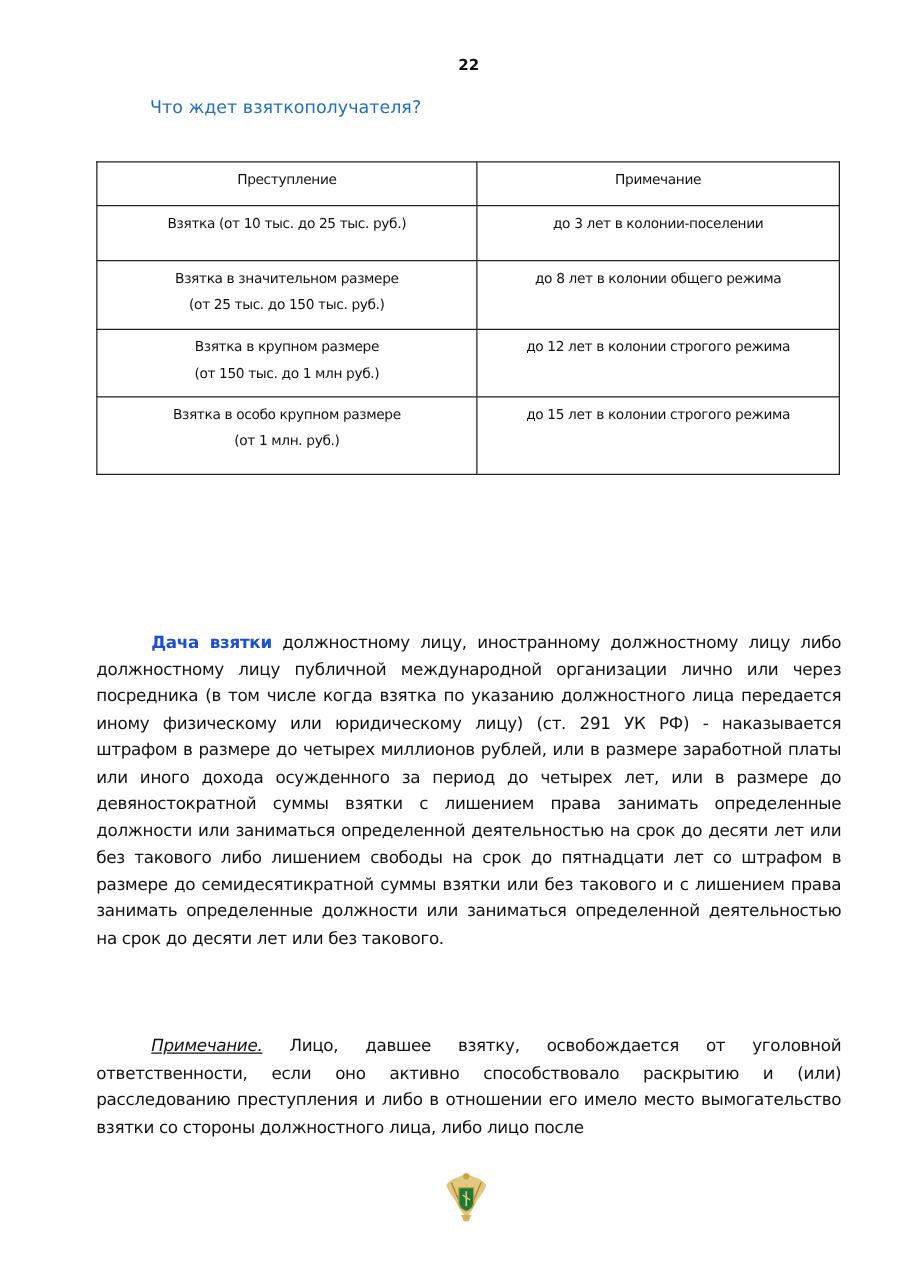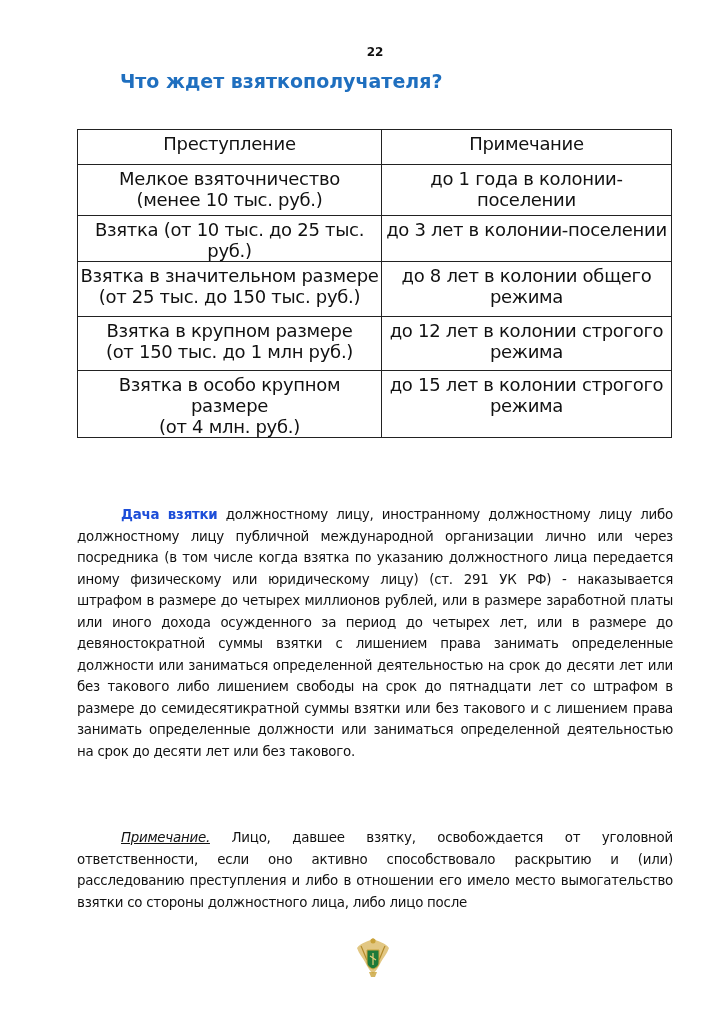--- a/index.html
+++ b/index.html
@@ -5,26 +5,26 @@
     html, body { margin: 0; padding: 0; background: #ffffff; }
     body {
       width: 724px; height: 1024px; position: relative; overflow: hidden;
       font-family: "DejaVu Sans", sans-serif; color: #111;
     }
     .page-number {
       position: absolute; top: 45px; left: 0; width: 750px; text-align: center;
       font-size: 12px; font-weight: bold; color: #111;
     }
     .heading {
-      position: absolute; top: 70px; left: 120px;
-      font-size: 19px; font-weight: bold; color: #1f6fbf;
+      position: absolute; top: 78px; left: 120px;
+      font-size: 14px; font-weight: normal; color: #1f6fbf;
     }
     table.punish {
       position: absolute; top: 129px; left: 77px; width: 595px;
-      border-collapse: collapse; font-size: 18px; letter-spacing: -0.3px; padding-left: 39px;
+      border-collapse: collapse; font-size: 11px; letter-spacing: -0.3px; padding-left: 39px;
     }
     table.punish td, table.punish th {
       border: 1.5px solid #222; text-align: center; vertical-align: top;
       font-weight: normal; padding: 3px 2px 0 2px; line-height: 21px;
     }
     table.punish td.c1, table.punish th.c1 { width: 299px; }
     .r-head { height: 35px; }
     .r-head th { vertical-align: middle; padding-top: 0; }
     .r1 { height: 51px; }
     .r2 { height: 44px; }
@@ -50,27 +50,20 @@
 <div class="page-number">22</div>
 
 <div class="heading">Что ждет взяткополучателя?</div>
 
 <table class="punish">
   <tbody>
       <tr class="r-head">
     <th class="c1">Преступление</th>
     <th>Примечание</th>
   </tr>
-  <tr class="r1">
-    <td class="c1">
-      <div>Мелкое взяточничество</div>
-      <div>(менее 10 тыс. руб.)</div>
-    </td>
-    <td>до 1 года в колонии-поселении</td>
-  </tr>
   <tr class="r2">
     <td class="c1">
       <div>Взятка (от 10  тыс. до 25 тыс. руб.)</div>
     </td>
     <td>до 3 лет в колонии-поселении</td>
   </tr>
   <tr class="r3">
     <td class="c1">
       <div>Взятка в значительном размере</div>
       <div>(от 25 тыс. до 150 тыс. руб.)</div>
@@ -80,21 +73,21 @@
   <tr class="r4">
     <td class="c1">
       <div>Взятка в крупном размере</div>
       <div>(от 150 тыс. до 1 млн руб.)</div>
     </td>
     <td>до 12 лет в колонии строгого режима</td>
   </tr>
   <tr class="r5">
     <td class="c1">
       <div>Взятка в особо крупном размере</div>
-      <div>(от 4 млн. руб.)</div>
+      <div>(от 1 млн. руб.)</div>
     </td>
     <td>до 15 лет в колонии строгого режима</td>
   </tr>
 </tbody>
   </table>
 
 <div class="body-text p1"><span class="indent"></span><span class="accent">Дача взятки</span><span> должностному лицу, иностранному должностному лицу либо должностному лицу публичной международной организации лично или через посредника (в том числе когда взятка по указанию должностного лица передается иному физическому или юридическому лицу) (ст. 291 УК РФ) - наказывается штрафом в размере до четырех миллионов рублей, или в размере заработной платы или иного дохода осужденного за период до четырех лет, или в размере до девяностократной суммы взятки с лишением права занимать определенные должности или заниматься определенной деятельностью на срок до десяти лет или без такового либо лишением свободы на срок до пятнадцати лет со штрафом в размере до семидесятикратной суммы взятки или без такового и с лишением права занимать определенные должности или заниматься определенной деятельностью на срок до десяти лет или без такового.</span></div>
 
 <div class="body-text p2"><span class="indent"></span><span class="note-label">Примечание.</span><span> Лицо, давшее взятку, освобождается от уголовной ответственности, если оно активно способствовало раскрытию и (или) расследованию преступления и либо в отношении его имело место вымогательство взятки со стороны должностного лица, либо лицо после</span></div>
 

